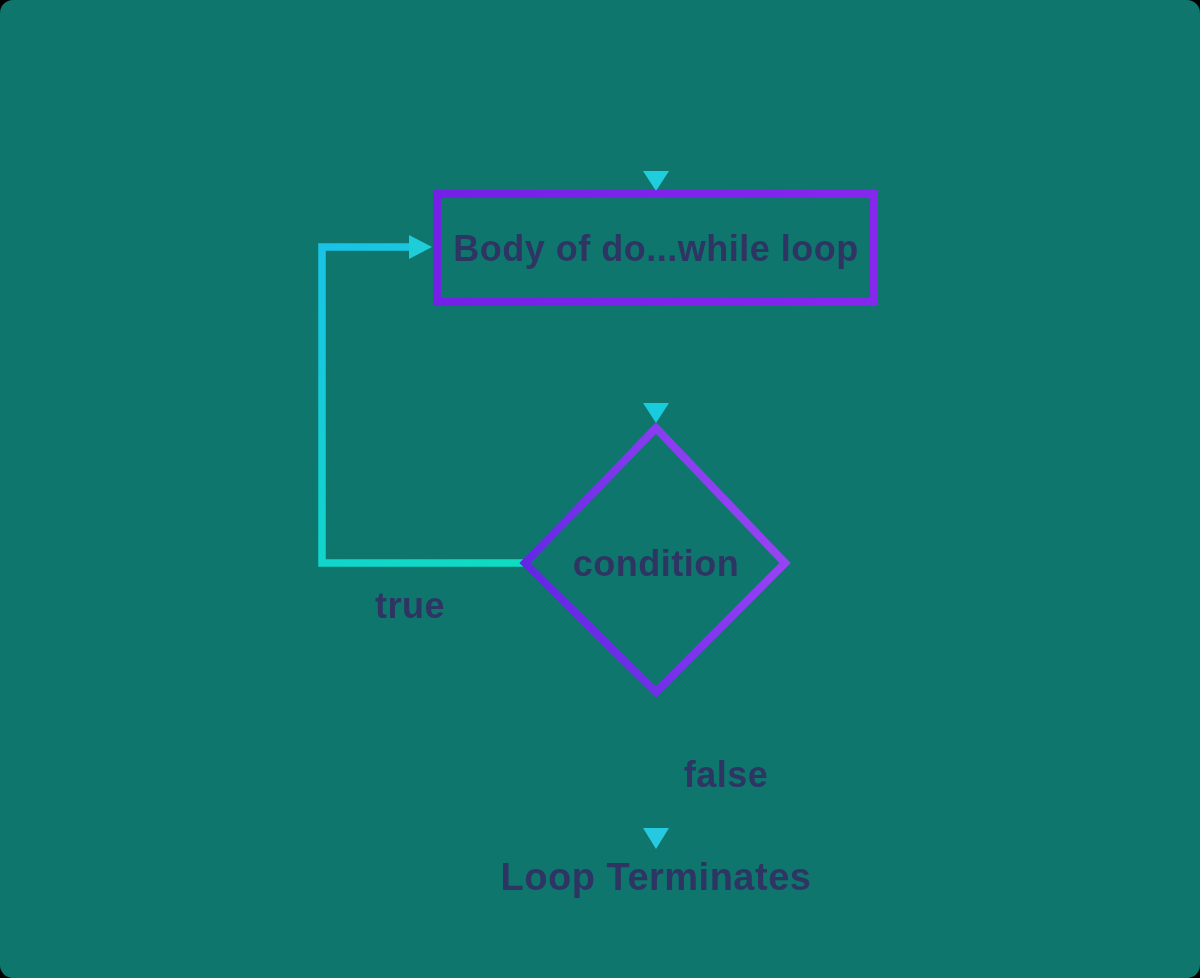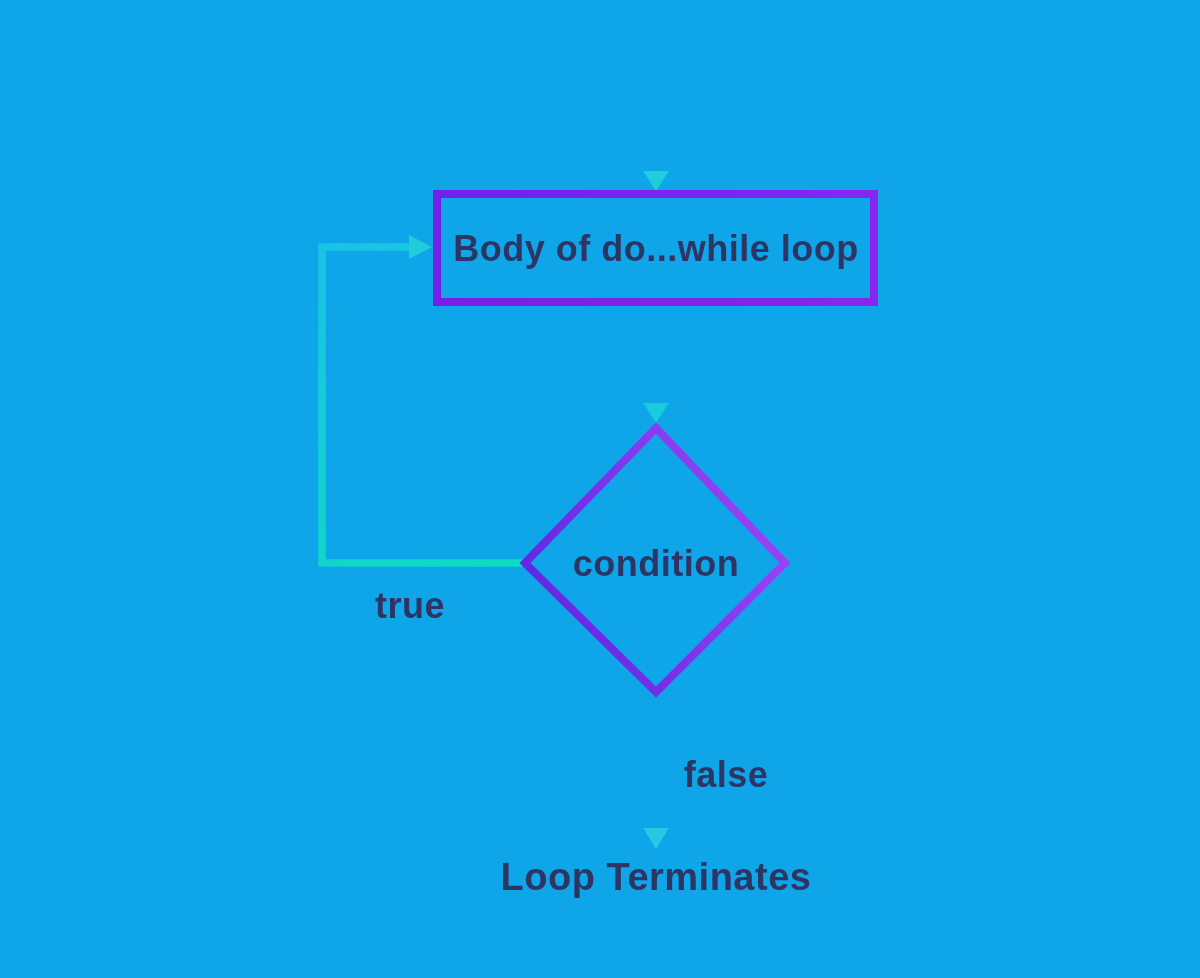--- a/index.html
+++ b/index.html
@@ -7,21 +7,22 @@
     padding: 0;
     background: #000000;
     width: 1200px;
     height: 978px;
     overflow: hidden;
   }
   .canvas-wrap {
     position: relative;
     width: 1200px;
     height: 978px;
-    background: #0ea5e9;
+    background: #0f766e;
+    border-radius: 13px;
   }
   svg {
     display: block;
   }
   .flow-label {
     font-family: "Liberation Sans", "DejaVu Sans", sans-serif;
     font-weight: bold;
     fill: #2e3563;
     letter-spacing: 0.5px;
   }

